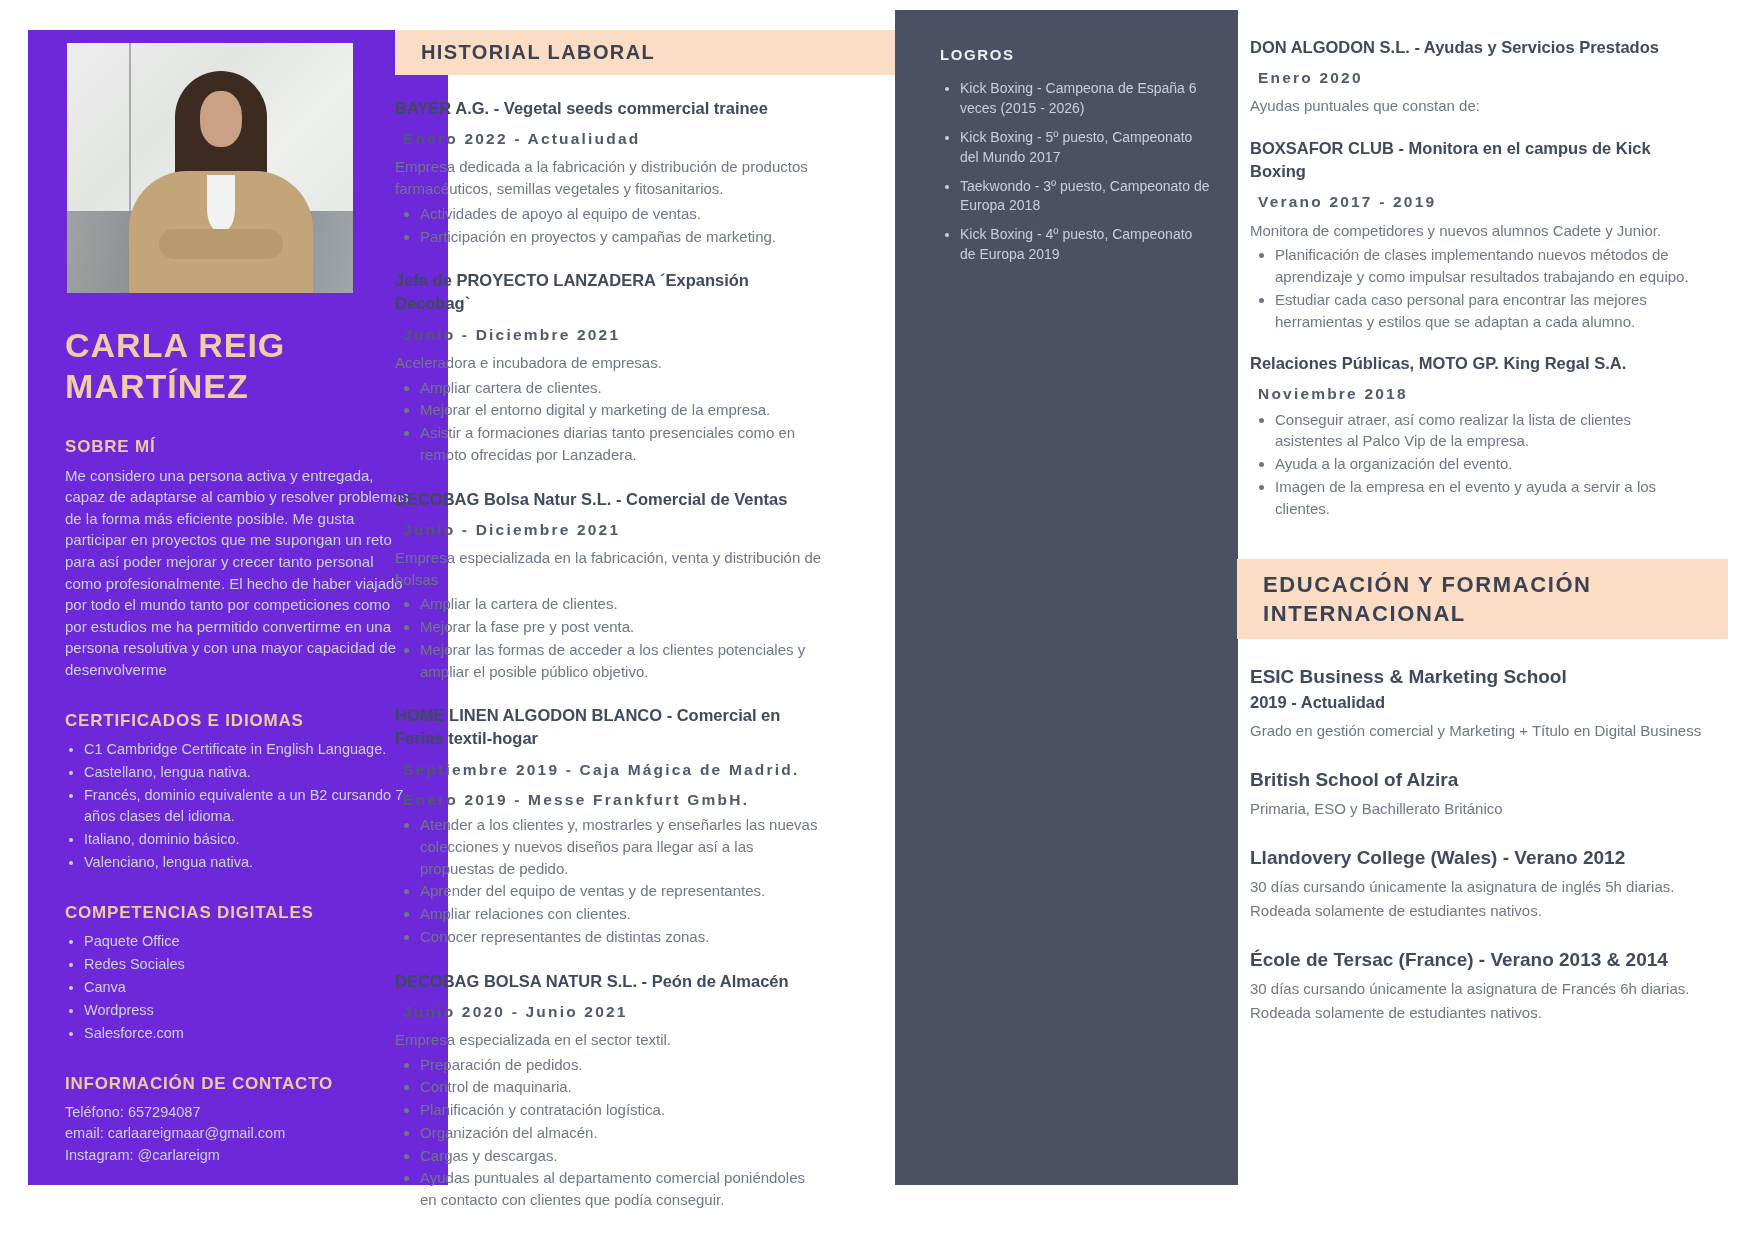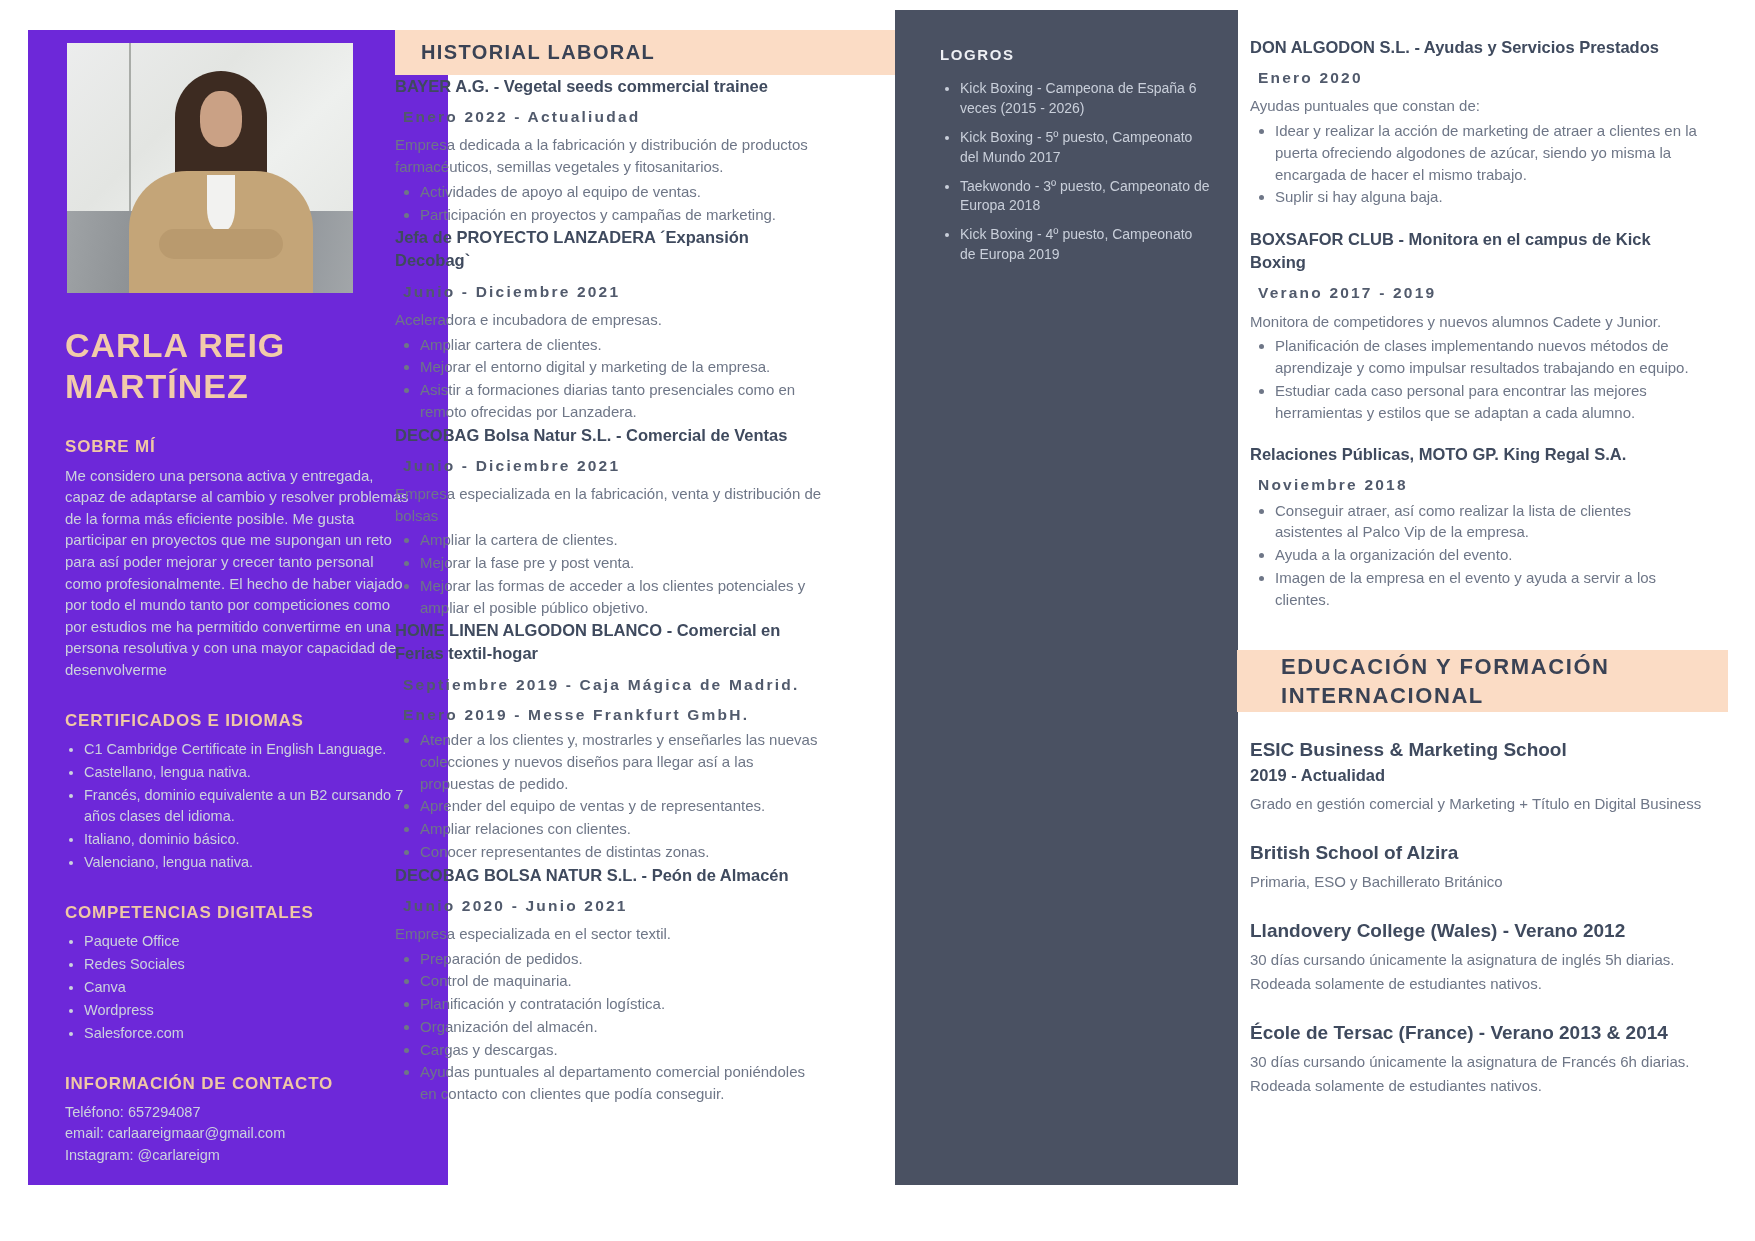--- a/index.html
+++ b/index.html
@@ -23,21 +23,21 @@
   .side-inner{padding:0 38px 0 37px;}
   .name{margin-top:32px;font-size:34px;font-weight:bold;color:#f2cbaa;line-height:1.2;letter-spacing:1px;}
   .side-h{margin-top:30px;margin-bottom:8px;font-size:17px;font-weight:bold;color:#f0c8a5;letter-spacing:0.8px;}
   .side-text{font-size:15px;line-height:1.44;color:#ccd2dd;}
   .side-list{margin:0;padding-left:19px;font-size:14.5px;line-height:1.45;color:#ccd2dd;}
   .side-list li{margin-bottom:2px;}
   .contact-lines div{font-size:14.5px;line-height:1.5;color:#ccd2dd;}
 
   
   .band{background:#fbdcc5;display:flex;align-items:center;}
-  .entry-title{font-size:16.5px;font-weight:bold;color:#3f4a5e;line-height:1.4;}
+  .entry-title{font-size:16.5px;font-weight:bold;color:#3f4a5e;line-height:1.4;margin-top:22px;}
   .entry-date{font-size:15.5px;font-weight:bold;color:#515a6c;letter-spacing:2.2px;line-height:1.5;margin-top:7px;text-indent:8px;}
   .entry-intro{font-size:15px;color:#6e7687;line-height:1.45;margin-top:6px;}
   .entry-bullets{margin:3px 0 0;padding-left:25px;font-size:15px;line-height:1.45;color:#6e7687;}
   .entry-bullets li{margin-bottom:1px;}
 
   
   .mid{position:absolute;left:395px;top:30px;width:500px;}
   .mid .band{width:500px;height:45px;box-sizing:border-box;padding-left:26px;}
   .band-title{font-size:20px;font-weight:bold;color:#3a4254;letter-spacing:1.4px;}
   .mid-inner{width:428px;}
@@ -45,22 +45,22 @@
   
   .logros{position:absolute;left:895px;top:10px;width:343px;height:1175px;background:#4a5162;box-sizing:border-box;padding:36px 28px 0 45px;}
   .logros-h{font-size:15px;font-weight:bold;color:#eef0f4;letter-spacing:1.6px;margin-bottom:16px;}
   .logros-list{margin:0;padding-left:20px;font-size:14px;line-height:1.42;color:#c9cfda;}
   .logros-list li{margin-bottom:9px;}
 
   
   .right{position:absolute;left:1237px;top:16px;width:491px;}
   .right-inner{padding-left:13px;width:452px;}
   .right .entry-title{margin-top:20px;}
-  .edu-band{margin-top:40px;width:491px;height:62px;box-sizing:border-box;
-            display:flex;flex-direction:column;justify-content:center;padding-left:44px;background:#fbdcc5;}
+  .edu-band{margin-top:40px;width:491px;height:80px;box-sizing:border-box;
+            display:flex;flex-direction:column;justify-content:center;padding-left:26px;background:#fbdcc5;}
   .edu-band div{font-size:22px;font-weight:bold;color:#3a4254;letter-spacing:1.6px;line-height:1.35;}
   .edu-title{font-size:19px;font-weight:bold;color:#3f4a5e;line-height:1.45;margin-top:24px;}
   .edu-sub{font-size:16.5px;font-weight:bold;color:#3f4a5e;line-height:1.45;}
   .edu-lines div{font-size:15px;color:#6e7687;line-height:1.45;margin-top:2px;}
   .edu-lines{margin-top:5px;}
 </style>
 </head>
 <body>
 
 <div class="page">
@@ -199,24 +199,20 @@
       </ul>
   </section>
 
   <section class="right">
     <div class="right-inner">
 
       <div>
         <div class="entry-title">DON ALGODON S.L. - Ayudas y Servicios Prestados</div>
         <div class="entry-date">Enero 2020</div>
         <div class="entry-intro">Ayudas puntuales que constan de:</div>
-        <ul class="entry-bullets">
-            <li>Idear y realizar la acción de marketing de atraer a clientes en la puerta ofreciendo algodones de azúcar, siendo yo misma la encargada de hacer el mismo trabajo.</li>
-            <li>Suplir si hay alguna baja.</li>
-          </ul>
       </div>
 
       <div>
         <div class="entry-title">BOXSAFOR CLUB - Monitora en el campus de Kick Boxing</div>
         <div class="entry-date">Verano 2017 - 2019</div>
         <div class="entry-intro">Monitora de competidores y nuevos alumnos Cadete y Junior.</div>
         <ul class="entry-bullets">
             <li>Planificación de clases implementando nuevos métodos de aprendizaje y como impulsar resultados trabajando en equipo.</li>
             <li>Estudiar cada caso personal para encontrar las mejores herramientas y estilos que se adaptan a cada alumno.</li>
           </ul>

